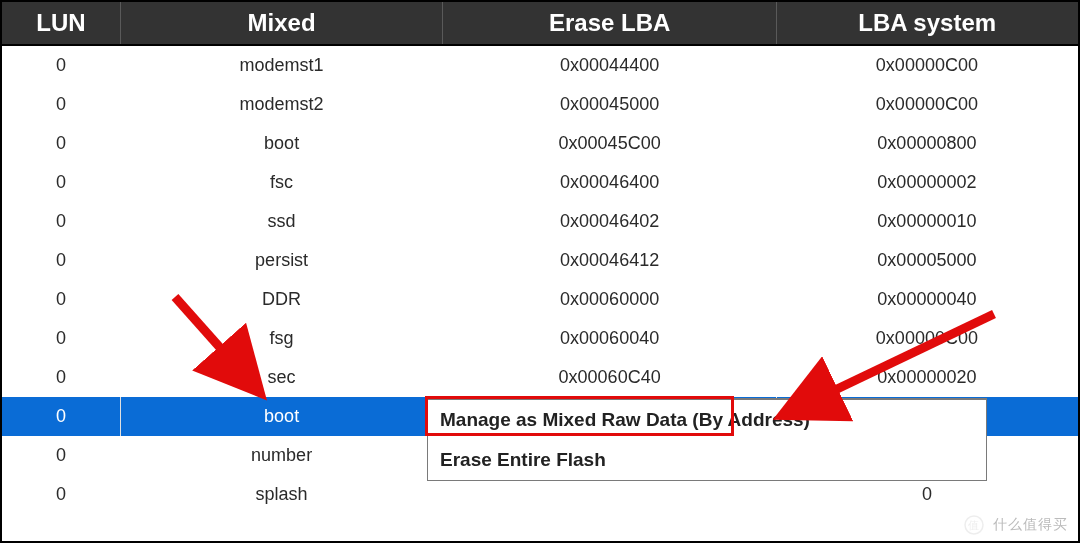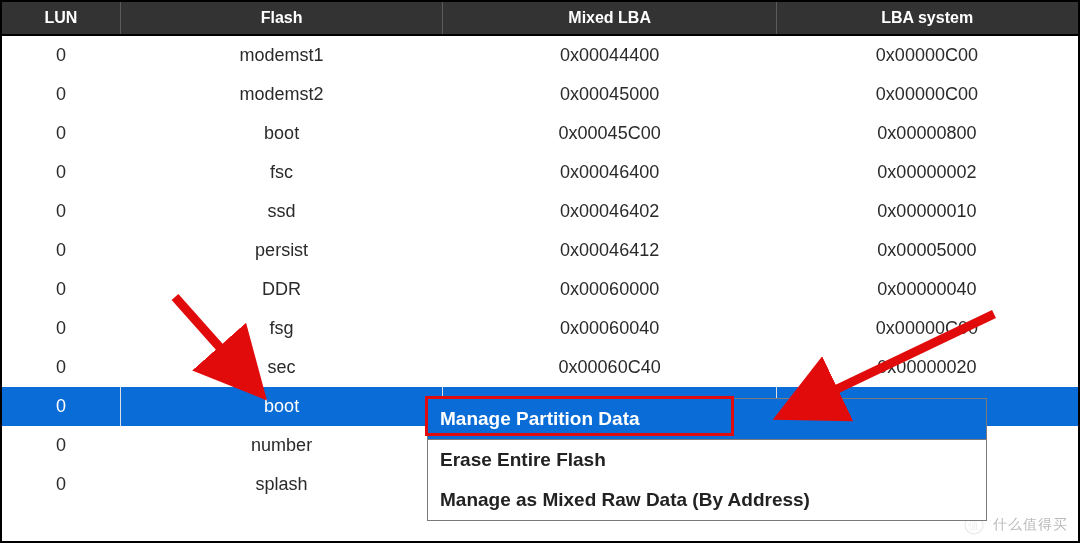--- a/index.html
+++ b/index.html
@@ -1,19 +1,19 @@
 <!DOCTYPE html>
 <html><head>
   <meta charset="utf-8">
   <style>
     * { box-sizing: border-box; margin: 0; padding: 0; font-family: Arial, sans-serif; }
     body { width: 1080px; height: 543px; position: relative; background: #fff; border: 2px solid #000; }
     .table { width: 100%; border-collapse: collapse; table-layout: fixed; }
     .table th {
-      background: #333; color: #fff; font-weight: bold; font-size: 16px;
+      background: #333; color: #fff; font-weight: bold; font-size: 24px;
       text-align: center; padding: 7px 16px; border-right: 1px solid #5a5a5a;
       border-bottom: 2px solid #000;
     }
     .table th:last-child { border-right: none; }
     .table td {
       font-size: 18px; color: #2a2a2a; text-align: center; padding: 9px 6px;
       border-right: 1px solid #fff;
     }
     .table tr.selected td { background: #0a6cd6; color: #fff; border-right-color: #0a6cd6; border-right: 1px solid #e0e0e0; }
     .table tr.selected td:last-child { border-right: none; }
@@ -45,22 +45,22 @@
 <table class="table">
   <colgroup>
     <col style="width:11%">
     <col style="width:30%">
     <col style="width:31%">
     <col style="width:28%">
   </colgroup>
   <thead>
     <tr>
       <th>LUN</th>
-      <th>Flash</th>
-      <th>Mixed LBA</th>
+      <th>Mixed</th>
+      <th>Erase LBA</th>
       <th>LBA system</th>
     </tr>
   </thead>
   <tbody id="tbody">
       <tr>
         <td>0</td>
         <td>modemst1</td>
         <td>0x00044400</td>
         <td>0x00000C00</td>
       </tr>
@@ -127,24 +127,23 @@
       <tr>
         <td>0</td>
         <td>splash</td>
         <td></td>
         <td>0</td>
       </tr>
     </tbody>
 </table>
 
 <div class="context-menu" id="ctxmenu">
-    <div class="item hover">Manage Partition Data</div>
     <div class="separator"></div>
+    <div class="item">Manage as Mixed Raw Data (By Address)</div>
     <div class="item">Erase Entire Flash</div>
-    <div class="item">Manage as Mixed Raw Data (By Address)</div>
   </div>
 
 <div class="red-box"></div>
 
 <svg class="arrow arrow-l" width="120" height="130">
   <defs>
       <marker id="ah1" markerWidth="8" markerHeight="8" refX="6" refY="4" orient="auto">
         <path d="M0,0 L8,4 L0,8 Z" fill="#e10b0b"></path>
       </marker>
     </defs>

